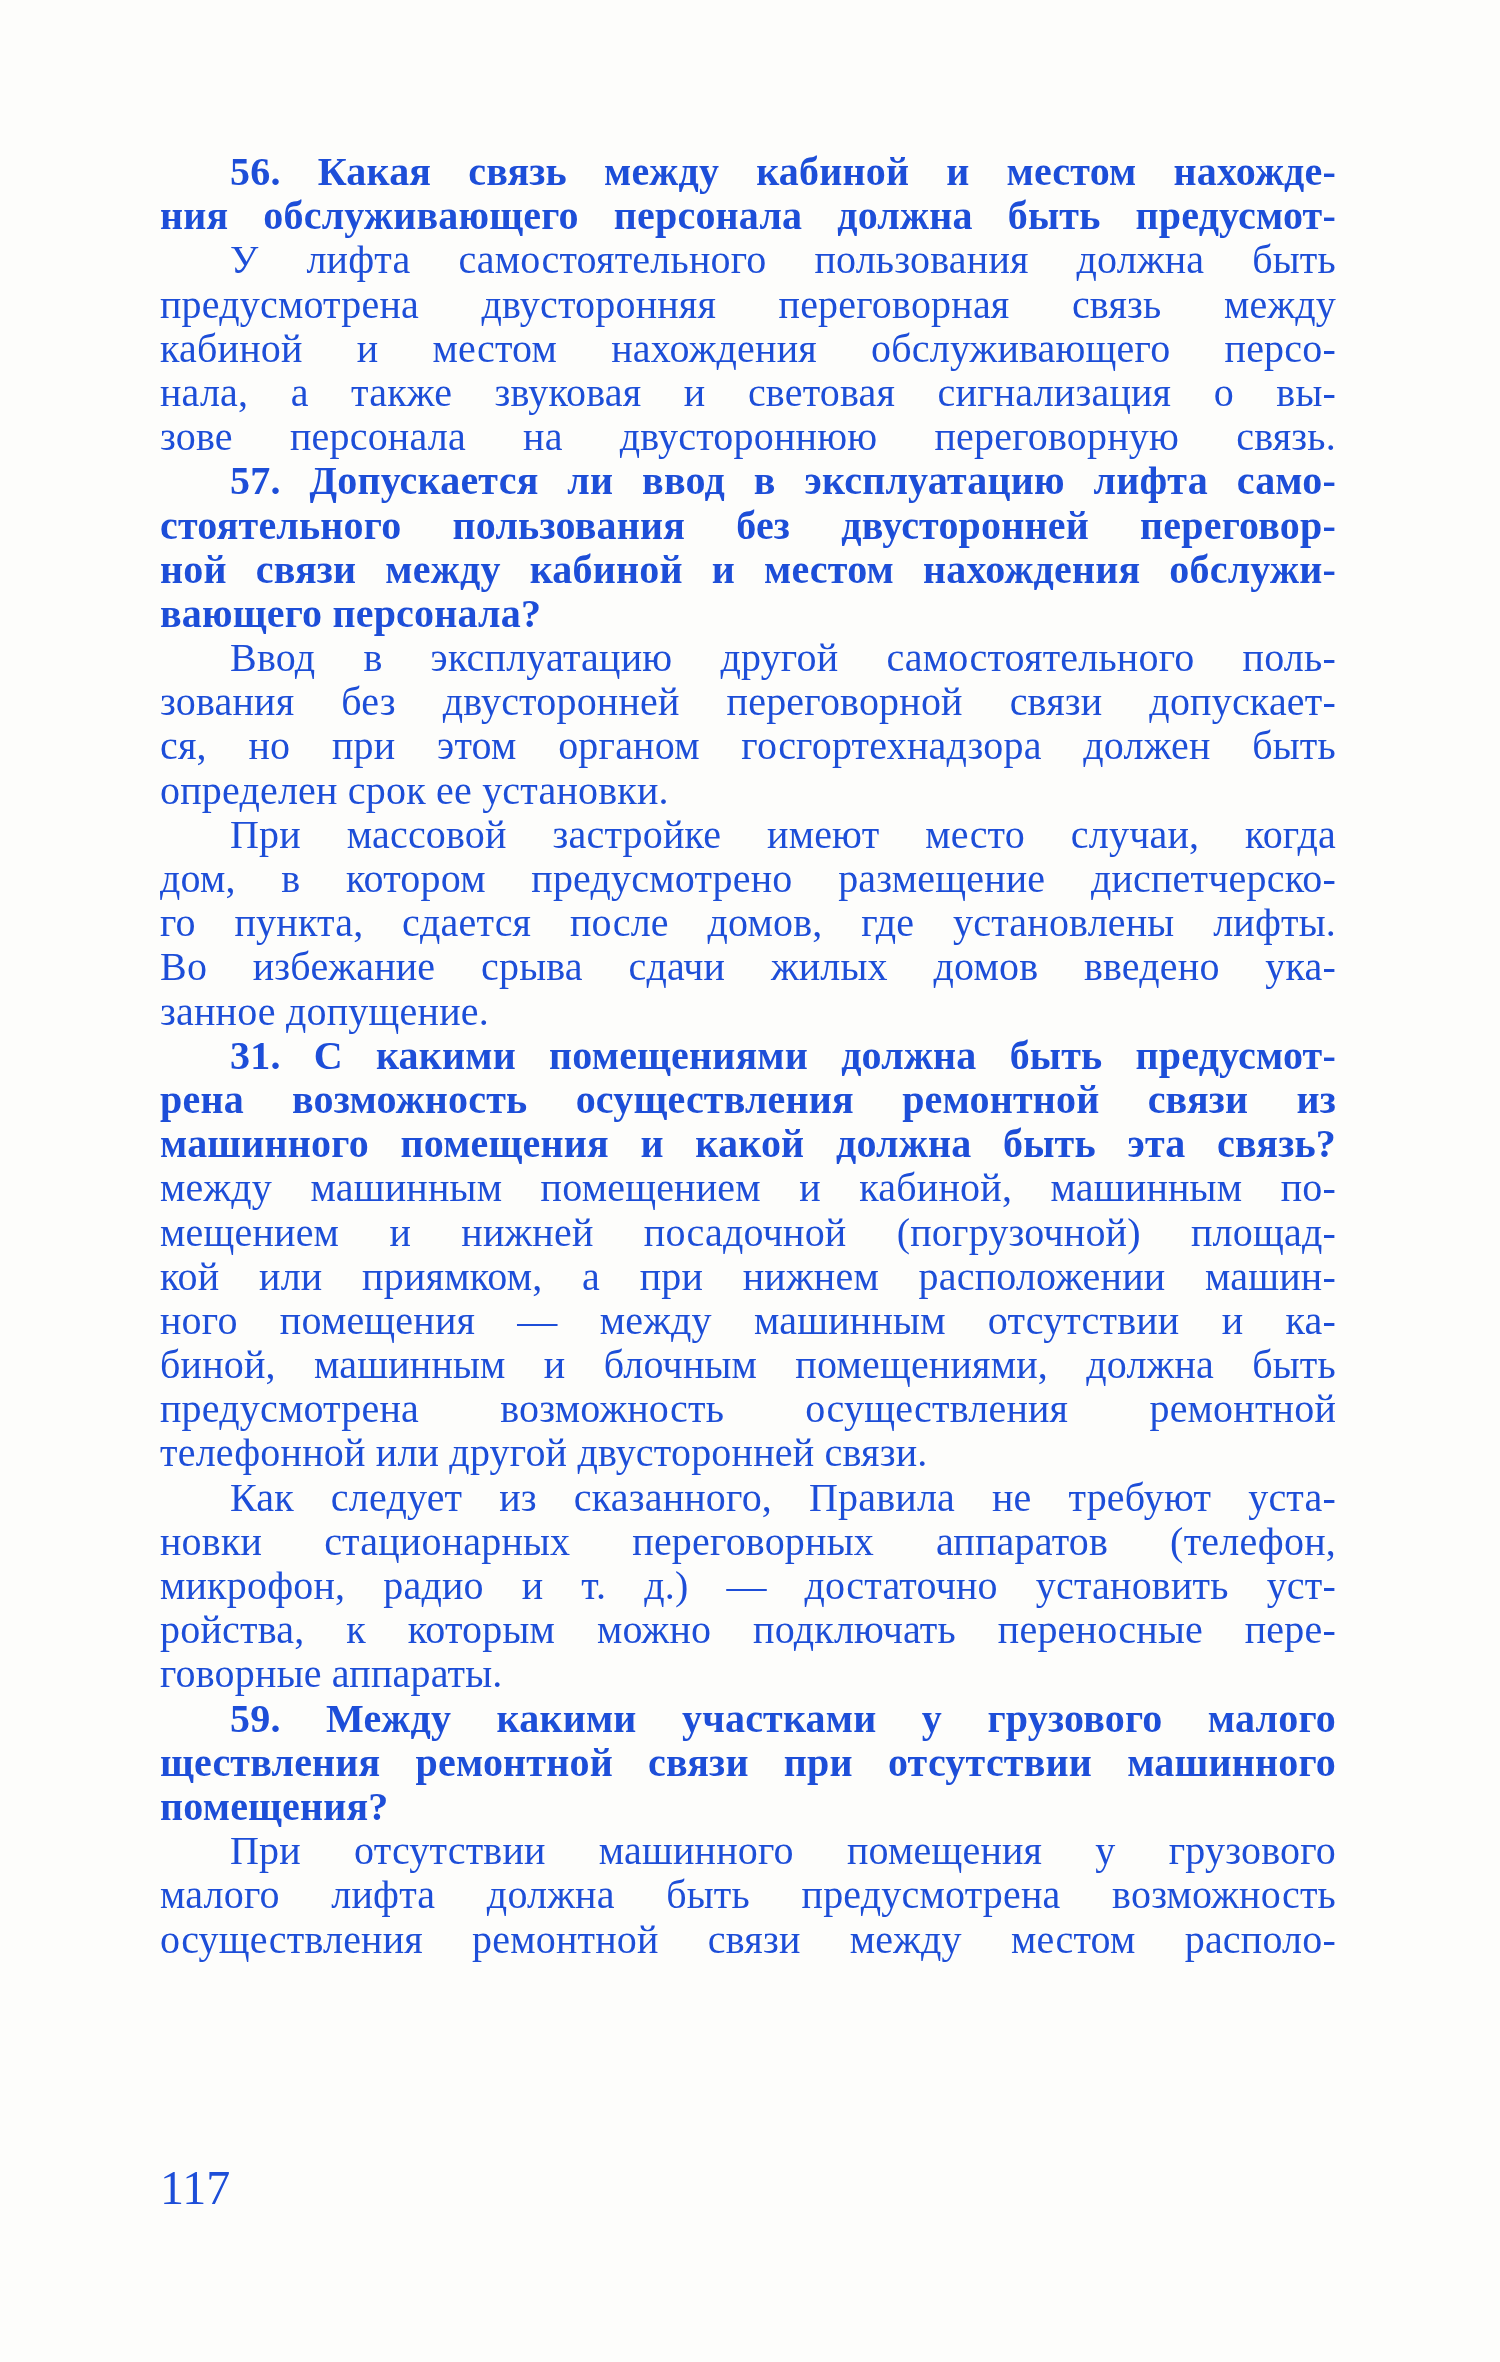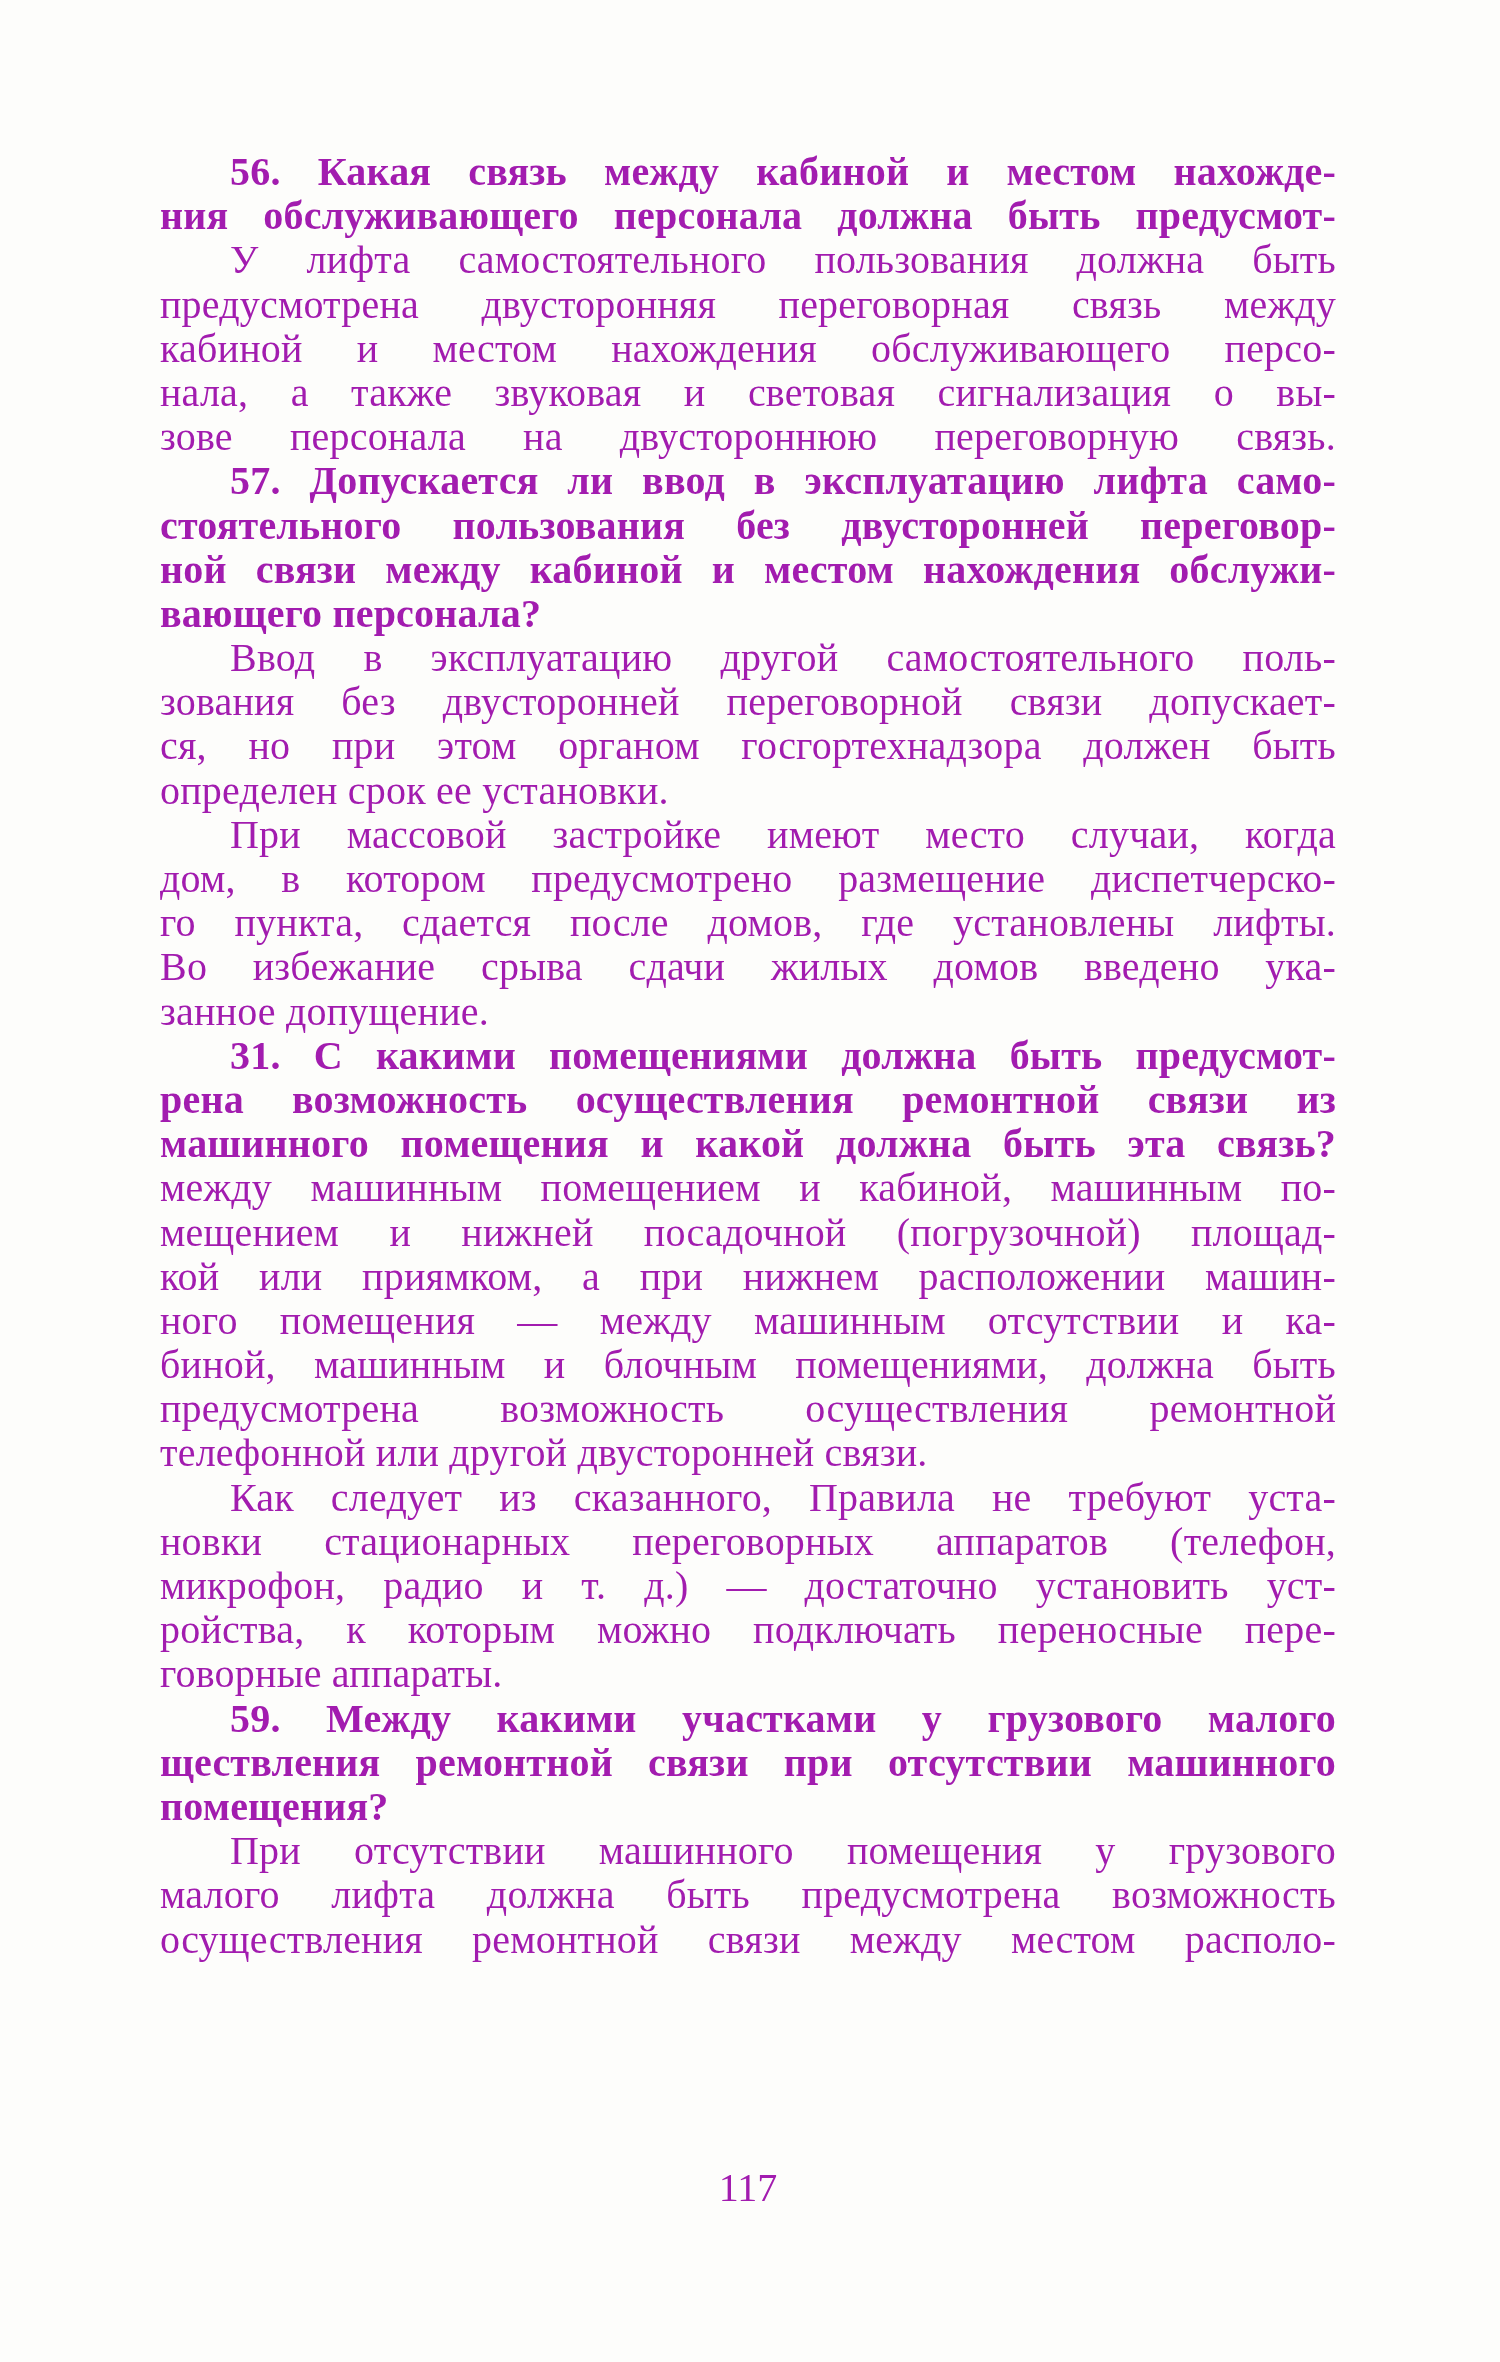--- a/index.html
+++ b/index.html
@@ -7,21 +7,21 @@
     padding: 0;
     background: #e8e8e8;
   }
   .book-page {
     position: relative;
     width: 1500px;
     height: 2362px;
     background: #fdfdfb;
     overflow: hidden;
     font-family: "Liberation Serif", "DejaVu Serif", serif;
-    color: #a21caf;
+    color: #1d4ed8;
   }
   .page-text {
     position: absolute;
     left: 160px;
     top: 150px;
     width: 1176px;
   }
   .line {
     height: 44.2px;
     line-height: 44.2px;
@@ -39,22 +39,22 @@
     font-weight: bold;
   }
   .line.i {
     text-indent: 70px;
   }
   .page-number {
     position: absolute;
     left: 160px;
     top: 2166px;
     width: 1176px;
-    text-align: center;
-    font-size: 40px;
+    text-align: left;
+    font-size: 48px;
     line-height: 44px;
     font-weight: normal;
   }
 </style>
 </head>
 <body>
 
 <div class="book-page">
   <div class="page-text">
       <div class="line b i j">56. Какая связь между кабиной и местом нахожде-</div>

